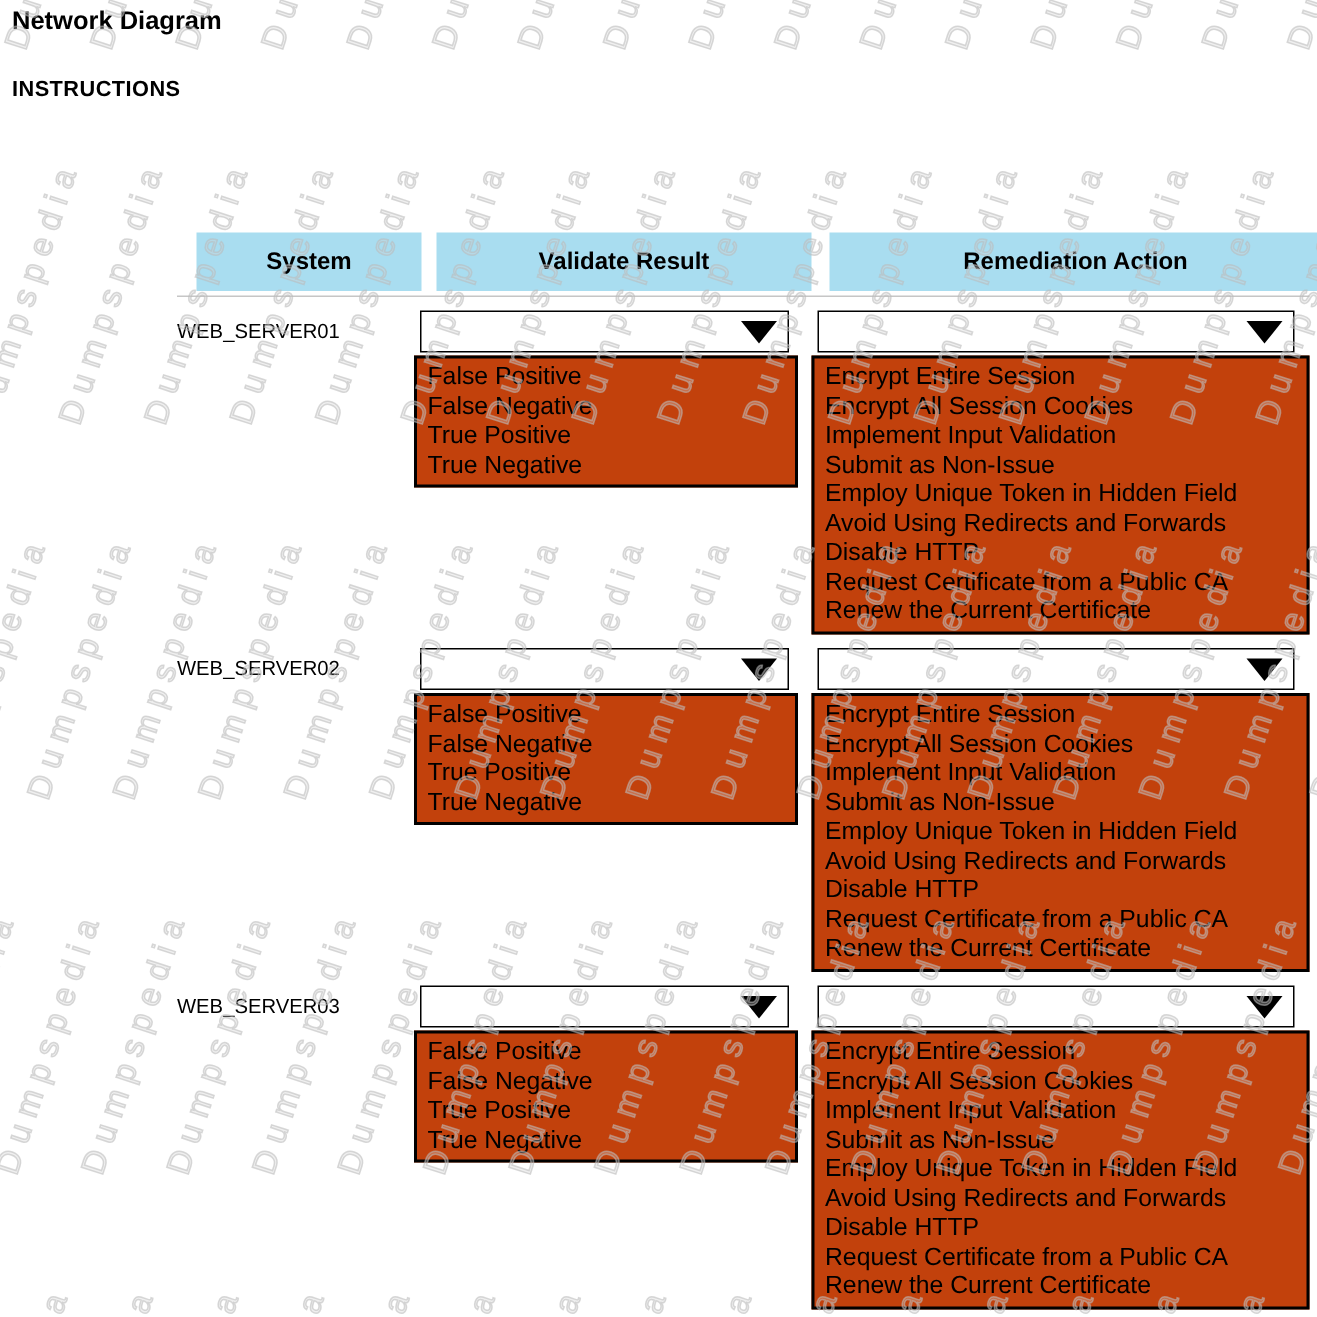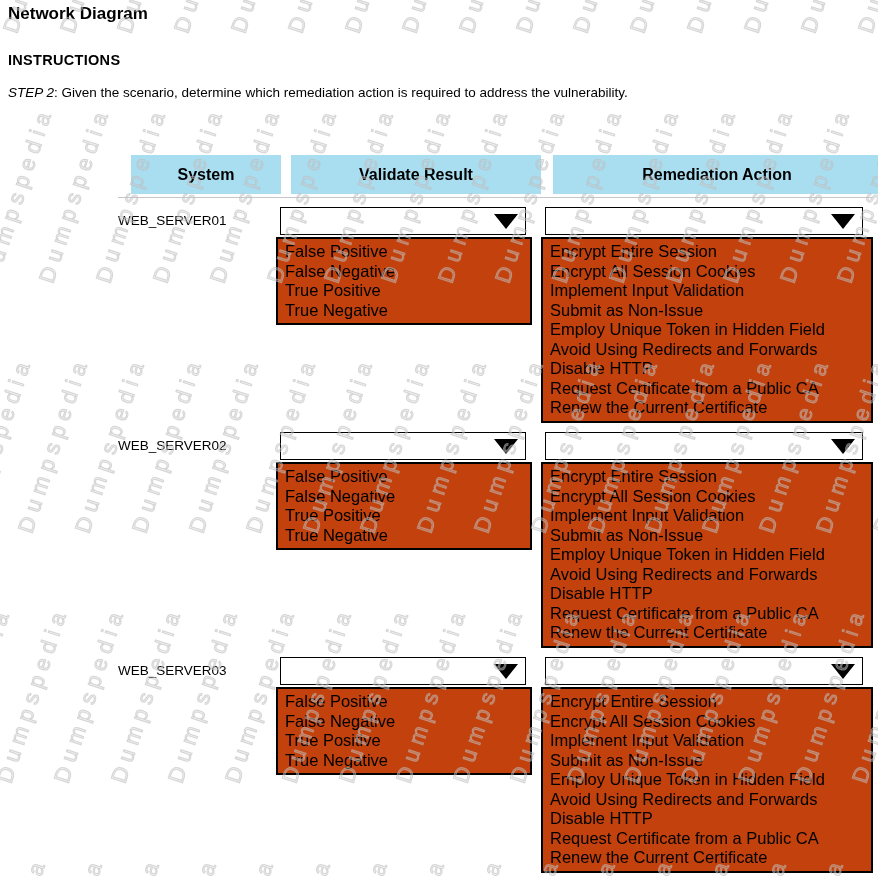--- a/index.html
+++ b/index.html
@@ -62,21 +62,20 @@
     transform:rotate(-72deg);
   }
 </style>
 </head>
 <body>
 
 <div class="page">
 
   <h1 class="title">Network Diagram</h1>
   <h2 class="instructions">INSTRUCTIONS</h2>
-  <p class="step"><span class="step-prefix">STEP 2</span><span>: Given the scenario, determine which remediation action is required to address the vulnerability.</span></p>
 
   <div class="hdr hdr-system">System</div>
   <div class="hdr hdr-remediation">Remediation Action</div>
   <div class="hdr hdr-validate">Validate Result</div>
   <div class="hdr-underline"></div>
 
   <div class="row row-0">
     <div class="sys">WEB_SERVER01</div>
     <div class="dd dd-v">
       <span class="ddval"></span>

